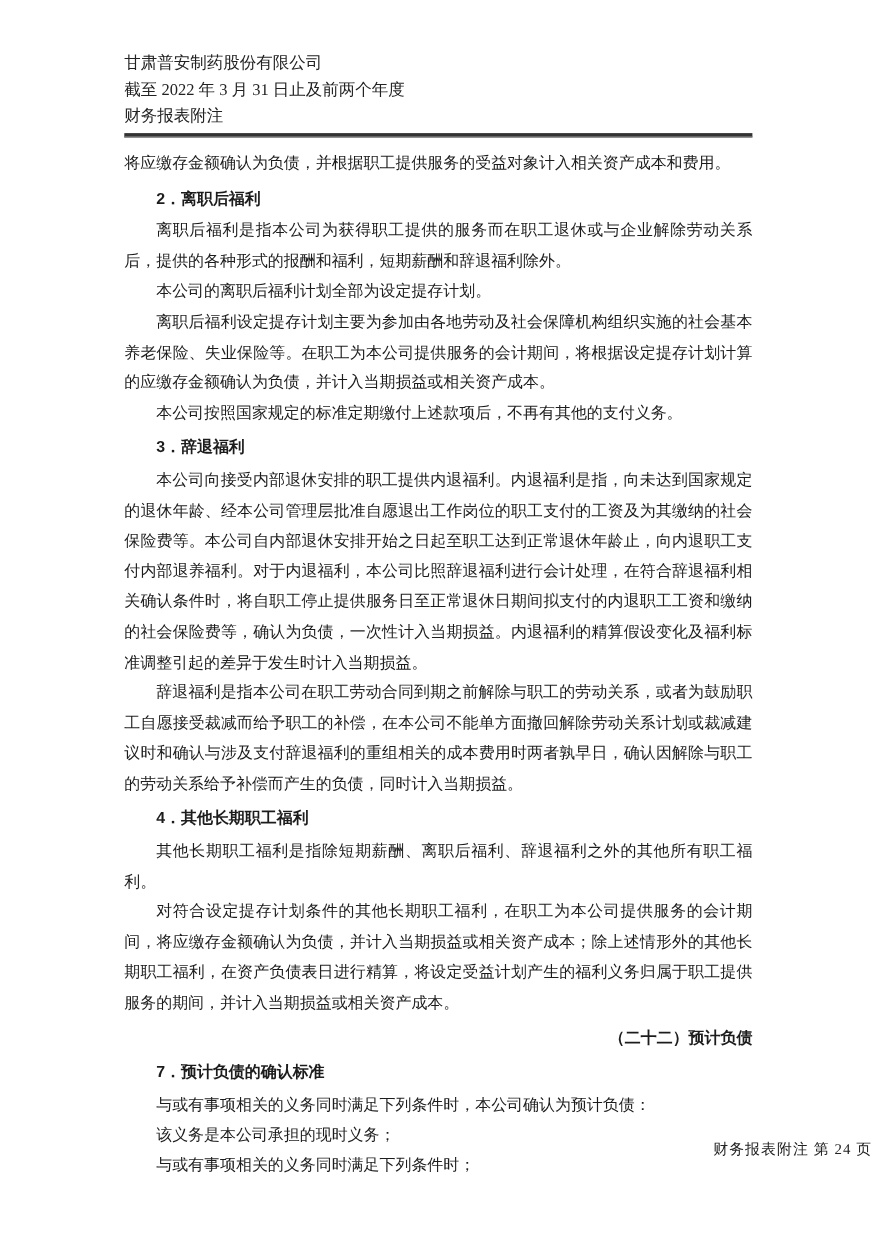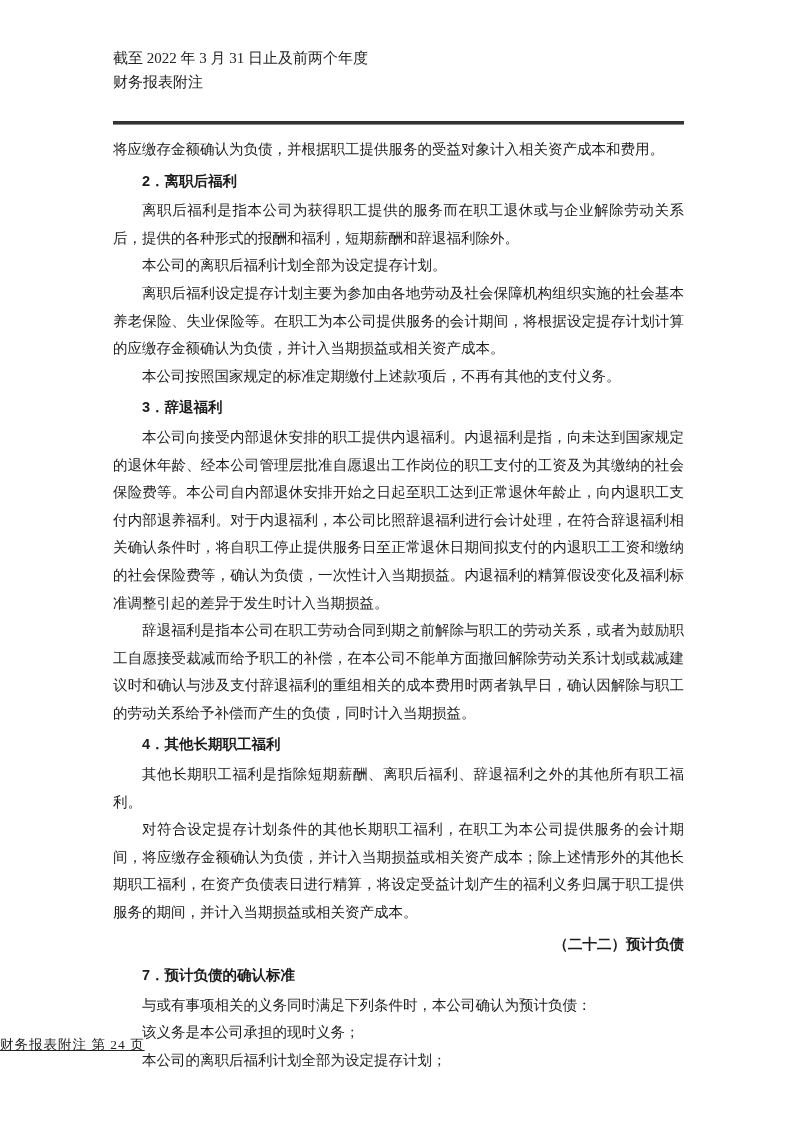--- a/index.html
+++ b/index.html
@@ -63,33 +63,33 @@
     text-align: left;
   }
   .h-sec {
     text-align: right;
   }
   .doc-footer {
     position: absolute;
     left: 0;
     width: 100%;
     top: 1036px;
-    text-align: left;
+    text-align: right;
     font-size: 13.5px;
     color: #222;
     letter-spacing: 1px;
-    text-decoration: underline;
   }
 </style>
 </head>
 <body>
 
 <div class="page">
 
   <div class="doc-header">
+    <div>甘肃普安制药股份有限公司</div>
     <div>截至 2022 年 3 月 31 日止及前两个年度</div>
     <div>财务报表附注</div>
   </div>
 
   <div class="header-rule"></div>
 
   <div class="main-content">
     <p class="flush">将应缴存金额确认为负债，并根据职工提供服务的受益对象计入相关资产成本和费用。</p>
     <div class="h-num">2．离职后福利</div>
     <p>离职后福利是指本公司为获得职工提供的服务而在职工退休或与企业解除劳动关系后，提供的各种形式的报酬和福利，短期薪酬和辞退福利除外。</p>
@@ -99,18 +99,18 @@
     <div class="h-num">3．辞退福利</div>
     <p>本公司向接受内部退休安排的职工提供内退福利。内退福利是指，向未达到国家规定的退休年龄、经本公司管理层批准自愿退出工作岗位的职工支付的工资及为其缴纳的社会保险费等。本公司自内部退休安排开始之日起至职工达到正常退休年龄止，向内退职工支付内部退养福利。对于内退福利，本公司比照辞退福利进行会计处理，在符合辞退福利相关确认条件时，将自职工停止提供服务日至正常退休日期间拟支付的内退职工工资和缴纳的社会保险费等，确认为负债，一次性计入当期损益。内退福利的精算假设变化及福利标准调整引起的差异于发生时计入当期损益。</p>
     <p>辞退福利是指本公司在职工劳动合同到期之前解除与职工的劳动关系，或者为鼓励职工自愿接受裁减而给予职工的补偿，在本公司不能单方面撤回解除劳动关系计划或裁减建议时和确认与涉及支付辞退福利的重组相关的成本费用时两者孰早日，确认因解除与职工的劳动关系给予补偿而产生的负债，同时计入当期损益。</p>
     <div class="h-num">4．其他长期职工福利</div>
     <p>其他长期职工福利是指除短期薪酬、离职后福利、辞退福利之外的其他所有职工福利。</p>
     <p>对符合设定提存计划条件的其他长期职工福利，在职工为本公司提供服务的会计期间，将应缴存金额确认为负债，并计入当期损益或相关资产成本；除上述情形外的其他长期职工福利，在资产负债表日进行精算，将设定受益计划产生的福利义务归属于职工提供服务的期间，并计入当期损益或相关资产成本。</p>
     <div class="h-sec">（二十二）预计负债</div>
     <div class="h-num">7．预计负债的确认标准</div>
     <p>与或有事项相关的义务同时满足下列条件时，本公司确认为预计负债：</p>
     <p>该义务是本公司承担的现时义务；</p>
-    <p>本公司的离职后福利计划全部为设定提存计划；</p>
+    <p>与或有事项相关的义务同时满足下列条件时；</p>
   </div>
 
   <div class="doc-footer">财务报表附注 第 24 页</div>
 
 </div>
 
 </body></html>

